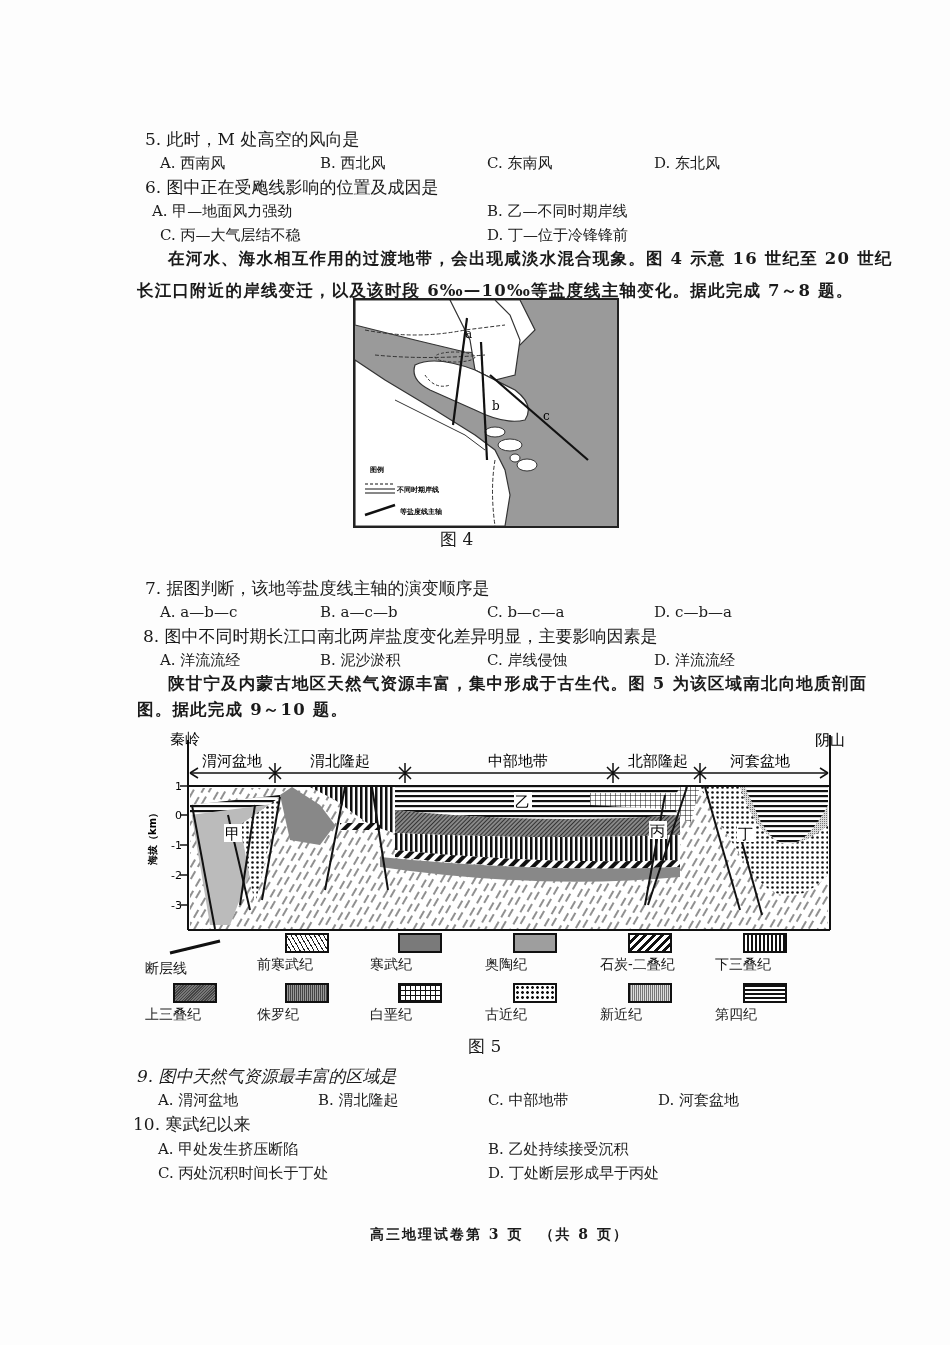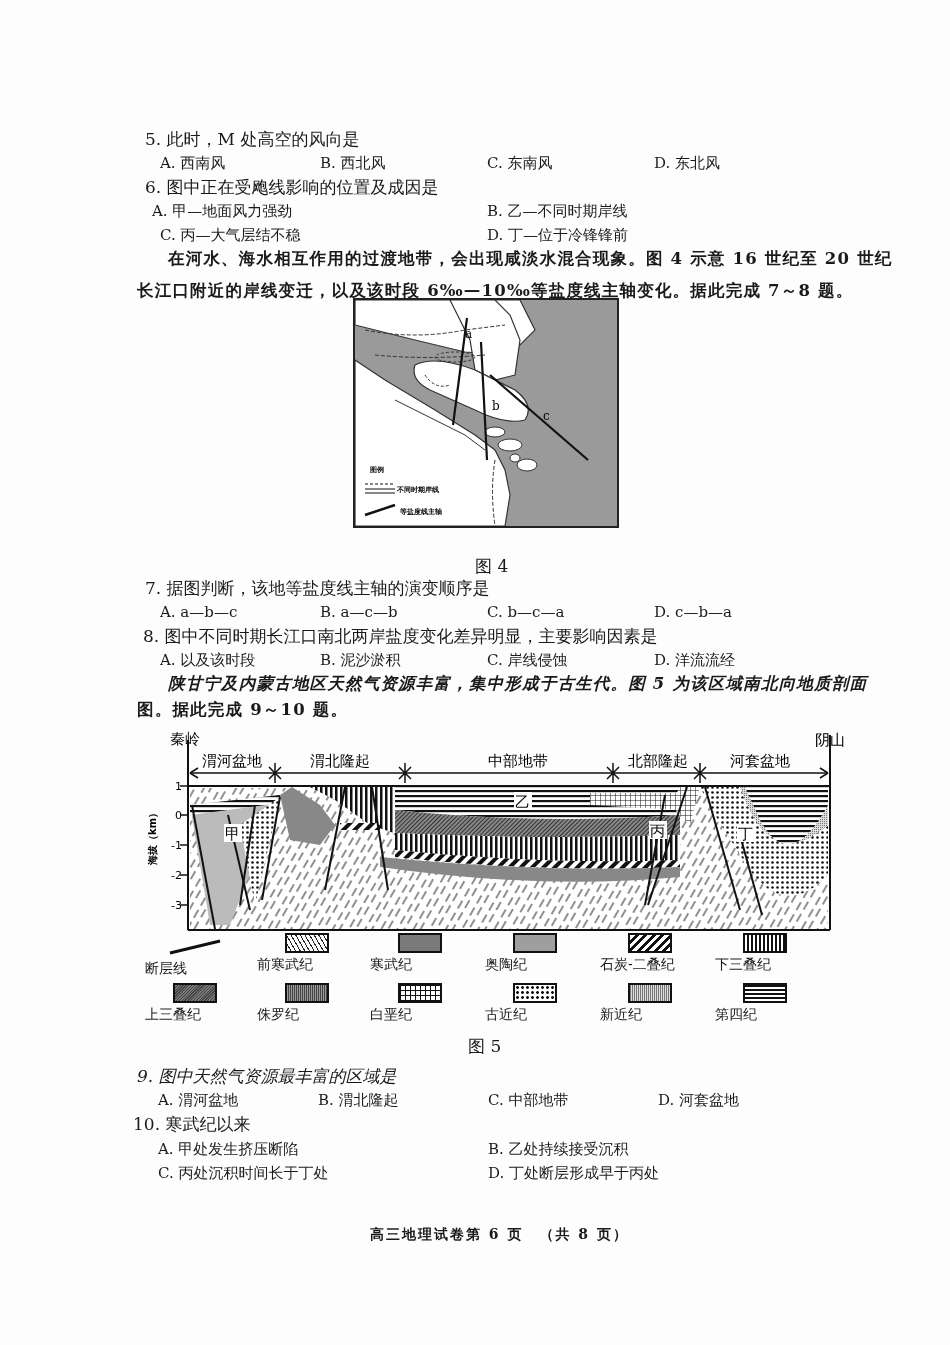--- a/index.html
+++ b/index.html
@@ -70,35 +70,35 @@
 
     <text x="15" y="172" font-size="7" font-family="DejaVu Sans, sans-serif" font-weight="bold">图例</text>
     <line x1="10" y1="184" x2="40" y2="184" stroke="#111" stroke-dasharray="3,2"></line>
     <line x1="10" y1="189" x2="40" y2="189" stroke="#111"></line>
     <line x1="10" y1="193" x2="40" y2="193" stroke="#111"></line>
     <text x="42" y="192" font-size="7" font-family="DejaVu Sans, sans-serif" font-weight="bold">不同时期岸线</text>
     <line x1="10" y1="215" x2="40" y2="205" stroke="#111" stroke-width="2.5"></line>
     <text x="45" y="214" font-size="7" font-family="DejaVu Sans, sans-serif" font-weight="bold">等盐度线主轴</text>
   </svg>
 </div>
-<div class="caption" style="left:475px;top:528px;margin-top:27px;">图 4</div>
+<div class="caption" style="left:440px;top:528px;">图 4</div>
 
 <div class="line" style="left:145px;top:577px;">7. 据图判断，该地等盐度线主轴的演变顺序是</div>
 <div class="opt" style="left:160px;top:601px;">A. a—b—c</div>
 <div class="opt" style="left:320px;top:601px;">B. a—c—b</div>
 <div class="opt" style="left:487px;top:601px;">C. b—c—a</div>
 <div class="opt" style="left:654px;top:601px;">D. c—b—a</div>
 
 <div class="line" style="left:143px;top:625px;">8. 图中不同时期长江口南北两岸盐度变化差异明显，主要影响因素是</div>
-<div class="opt" style="left:160px;top:649px;">A. 以及该时段</div>
+<div class="opt" style="left:160px;top:649px;">A. 洋流流经</div>
 <div class="opt" style="left:320px;top:649px;">B. 泥沙淤积</div>
 <div class="opt" style="left:487px;top:649px;">C. 岸线侵蚀</div>
 <div class="opt" style="left:654px;top:649px;">D. 洋流流经</div>
 
-<div class="para" style="left:168px;top:673px;font-style:italic;">陕甘宁及内蒙古地区天然气资源丰富，集中形成于古生代。图 5 为该区域南北向地质剖面</div>
+<div class="para" style="left:168px;top:673px;">陕甘宁及内蒙古地区天然气资源丰富，集中形成于古生代。图 5 为该区域南北向地质剖面</div>
 <div class="para" style="left:137px;top:699px;">图。据此完成 9～10 题。</div>
 
 <div class="fig5">
   <svg width="720" height="210" viewBox="0 0 720 210">
     <defs>
       <pattern id="pVert" width="5" height="5" patternUnits="userSpaceOnUse">
           <rect width="5" height="5" fill="#fff"></rect>
           <rect width="2.5" height="5" fill="#111"></rect>
         </pattern>
       <pattern id="pDiag" width="8" height="8" patternUnits="userSpaceOnUse" patternTransform="rotate(45)">
@@ -284,13 +284,13 @@
 <div class="opt" style="left:318px;top:1089px;">B. 渭北隆起</div>
 <div class="opt" style="left:488px;top:1089px;">C. 中部地带</div>
 <div class="opt" style="left:658px;top:1089px;">D. 河套盆地</div>
 
 <div class="line" style="left:133px;top:1113px;">10. 寒武纪以来</div>
 <div class="opt" style="left:158px;top:1138px;">A. 甲处发生挤压断陷</div>
 <div class="opt" style="left:488px;top:1138px;">B. 乙处持续接受沉积</div>
 <div class="opt" style="left:158px;top:1162px;">C. 丙处沉积时间长于丁处</div>
 <div class="opt" style="left:488px;top:1162px;">D. 丁处断层形成早于丙处</div>
 
-<div class="footer" style="left:370px;top:1226px;">高三地理试卷第 6 页　（共 8 页）</div>
+<div class="footer" style="left:370px;top:1226px;">高三地理试卷第 3 页　（共 8 页）</div>
 
 </body></html>

